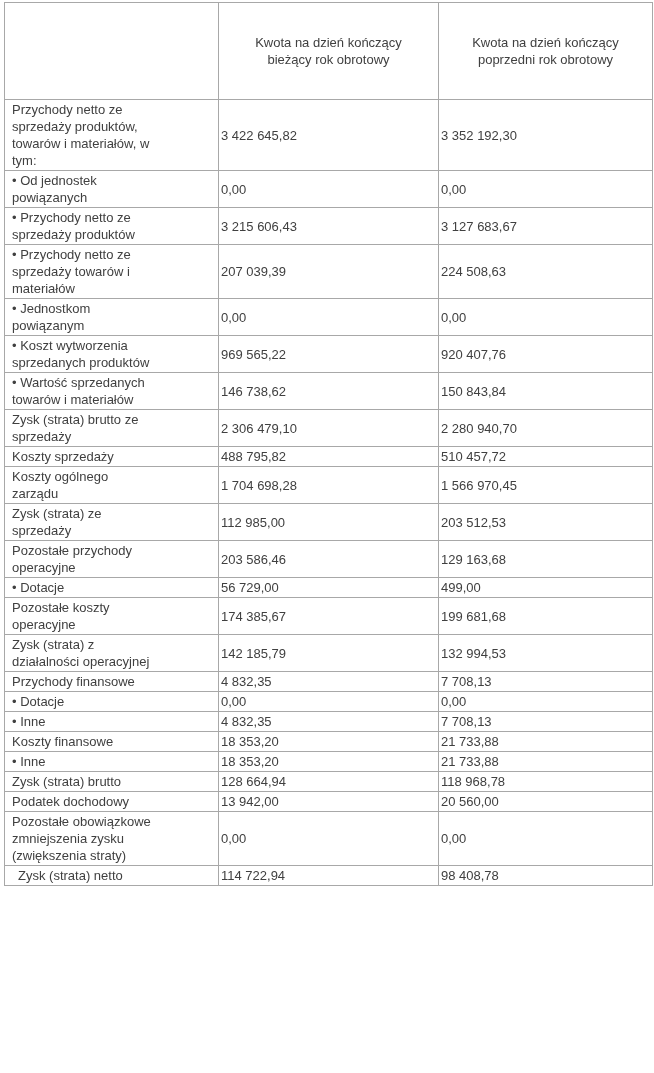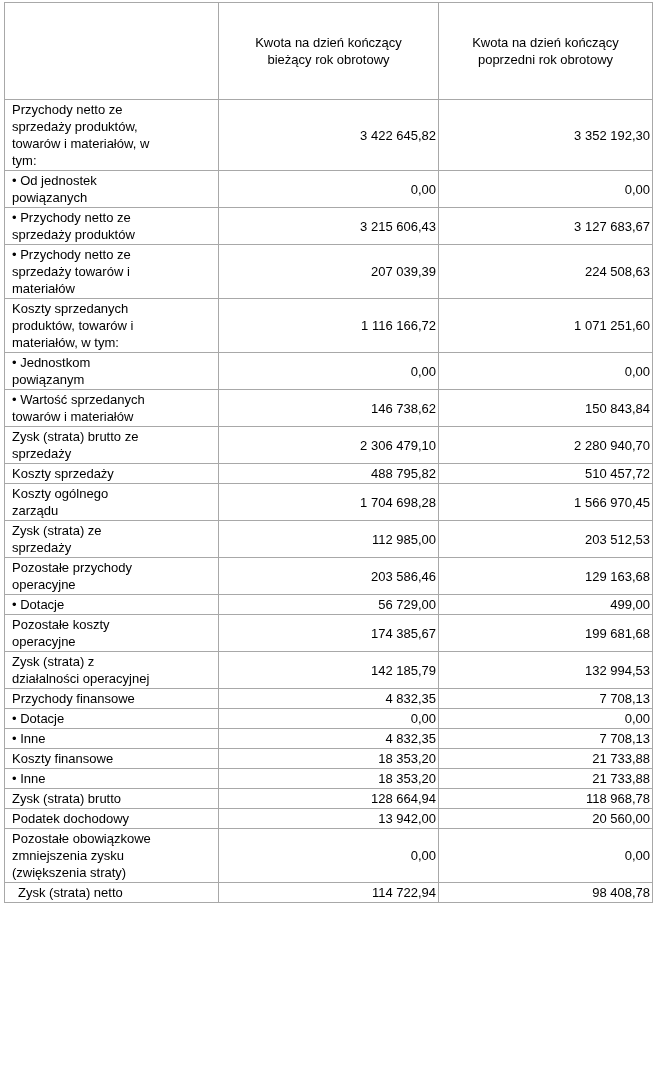--- a/index.html
+++ b/index.html
@@ -13,21 +13,21 @@
     width: 654px;
     box-sizing: border-box;
     padding: 2px 2px 2px 4px;
   }
   table.pl-table {
     border-collapse: collapse;
     table-layout: fixed;
     width: 648px;
     font-size: 13px;
     line-height: 17px;
-    color: #000000;
+    color: #404040;
   }
   .pl-table col.c-label { width: 214px; }
   .pl-table col.c-val1  { width: 220px; }
   .pl-table col.c-val2  { width: 214px; }
   .pl-table th, .pl-table td {
     border: 1px solid #a8a8a8;
     vertical-align: middle;
     padding: 1px 2px;
     font-weight: normal;
   }
@@ -42,21 +42,21 @@
   td.cell-label {
     text-align: left;
     padding-left: 7px;
     margin-left: 38px;
   }
   td.cell-label .label-inner {
     max-width: 139px;
   }
   tr.indent td.cell-label { padding-left: 13px; }
   td.cell-value {
-    text-align: right;
+    text-align: left;
     white-space: nowrap;
     margin-left: 16px;
   }
 </style>
 </head>
 <body>
 
 <div class="page">
   <table class="pl-table">
     <colgroup>
@@ -99,31 +99,31 @@
         </tr>
         <tr>
           <td class="cell-label">
             <div class="label-inner">• Przychody netto ze sprzedaży towarów i materiałów</div>
           </td>
           <td class="cell-value">207 039,39</td>
           <td class="cell-value">224 508,63</td>
         </tr>
         <tr>
           <td class="cell-label">
-            <div class="label-inner">Koszty sprzedanych produktów, towarów i materiałów, w tym:</div>
-          </td>
-          <td class="cell-value">1 116 166,72</td>
-          <td class="cell-value">1 071 251,60</td>
-        </tr>
-        <tr>
-          <td class="cell-label">
             <div class="label-inner">• Jednostkom powiązanym</div>
           </td>
           <td class="cell-value">0,00</td>
           <td class="cell-value">0,00</td>
+        </tr>
+        <tr>
+          <td class="cell-label">
+            <div class="label-inner">• Koszt wytworzenia sprzedanych produktów</div>
+          </td>
+          <td class="cell-value">969 565,22</td>
+          <td class="cell-value">920 407,76</td>
         </tr>
         <tr>
           <td class="cell-label">
             <div class="label-inner">• Wartość sprzedanych towarów i materiałów</div>
           </td>
           <td class="cell-value">146 738,62</td>
           <td class="cell-value">150 843,84</td>
         </tr>
         <tr>
           <td class="cell-label">

